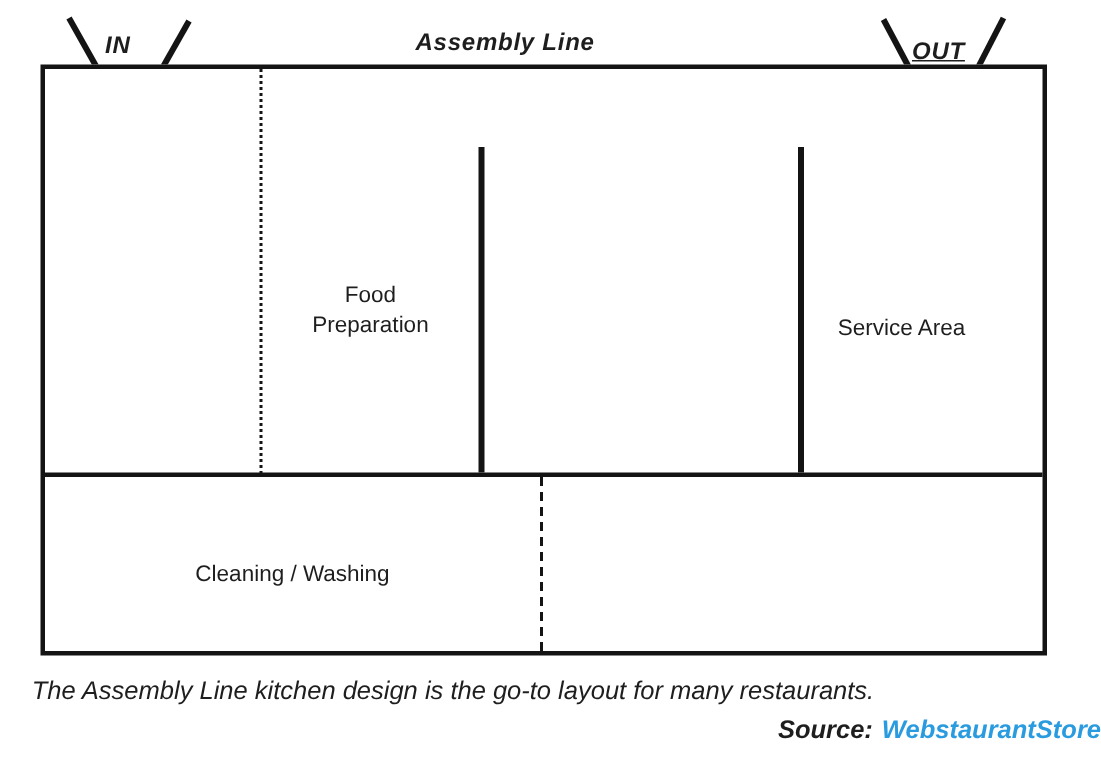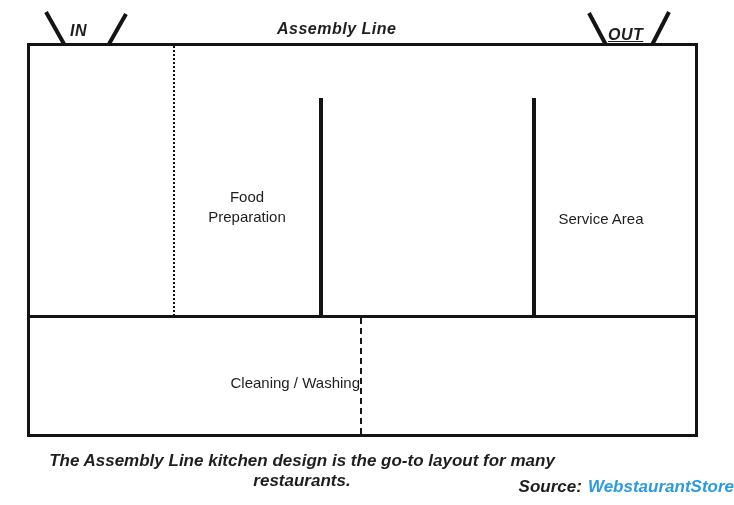--- a/index.html
+++ b/index.html
@@ -82,30 +82,30 @@
     position: absolute;
     font-size: 15px;
     color: var(--text);
     text-align: center;
     line-height: 1.35;
     white-space: pre-line;
   }
   .zone-food     { left: 175px; top: 187px; width: 144px; }
   .zone-cooking  { left: 323px; top: 197px; width: 209px; }
   .zone-service  { left: 536px; top: 197px; width: 130px; margin-top: 12px; }
-  .zone-cleaning { left: 30px;  top: 373px; width: 330px; text-align: right; }
+  .zone-cleaning { left: 30px;  top: 373px; width: 330px; }
   .zone-storage  { left: 364px; top: 373px; width: 340px; }
   
   .caption-line1 {
     position: absolute;
     left: 0; top: 451px;
     width: 604px;
     text-align: center;
     font-style: italic;
-    font-weight: bold;
+    font-weight: normal;
     font-size: 17px;
     color: var(--text);
   }
   .caption-line2 {
     position: absolute;
     left: 0; top: 477px;
     width: 734px;
     text-align: right;
     font-style: italic;
     font-weight: bold;

